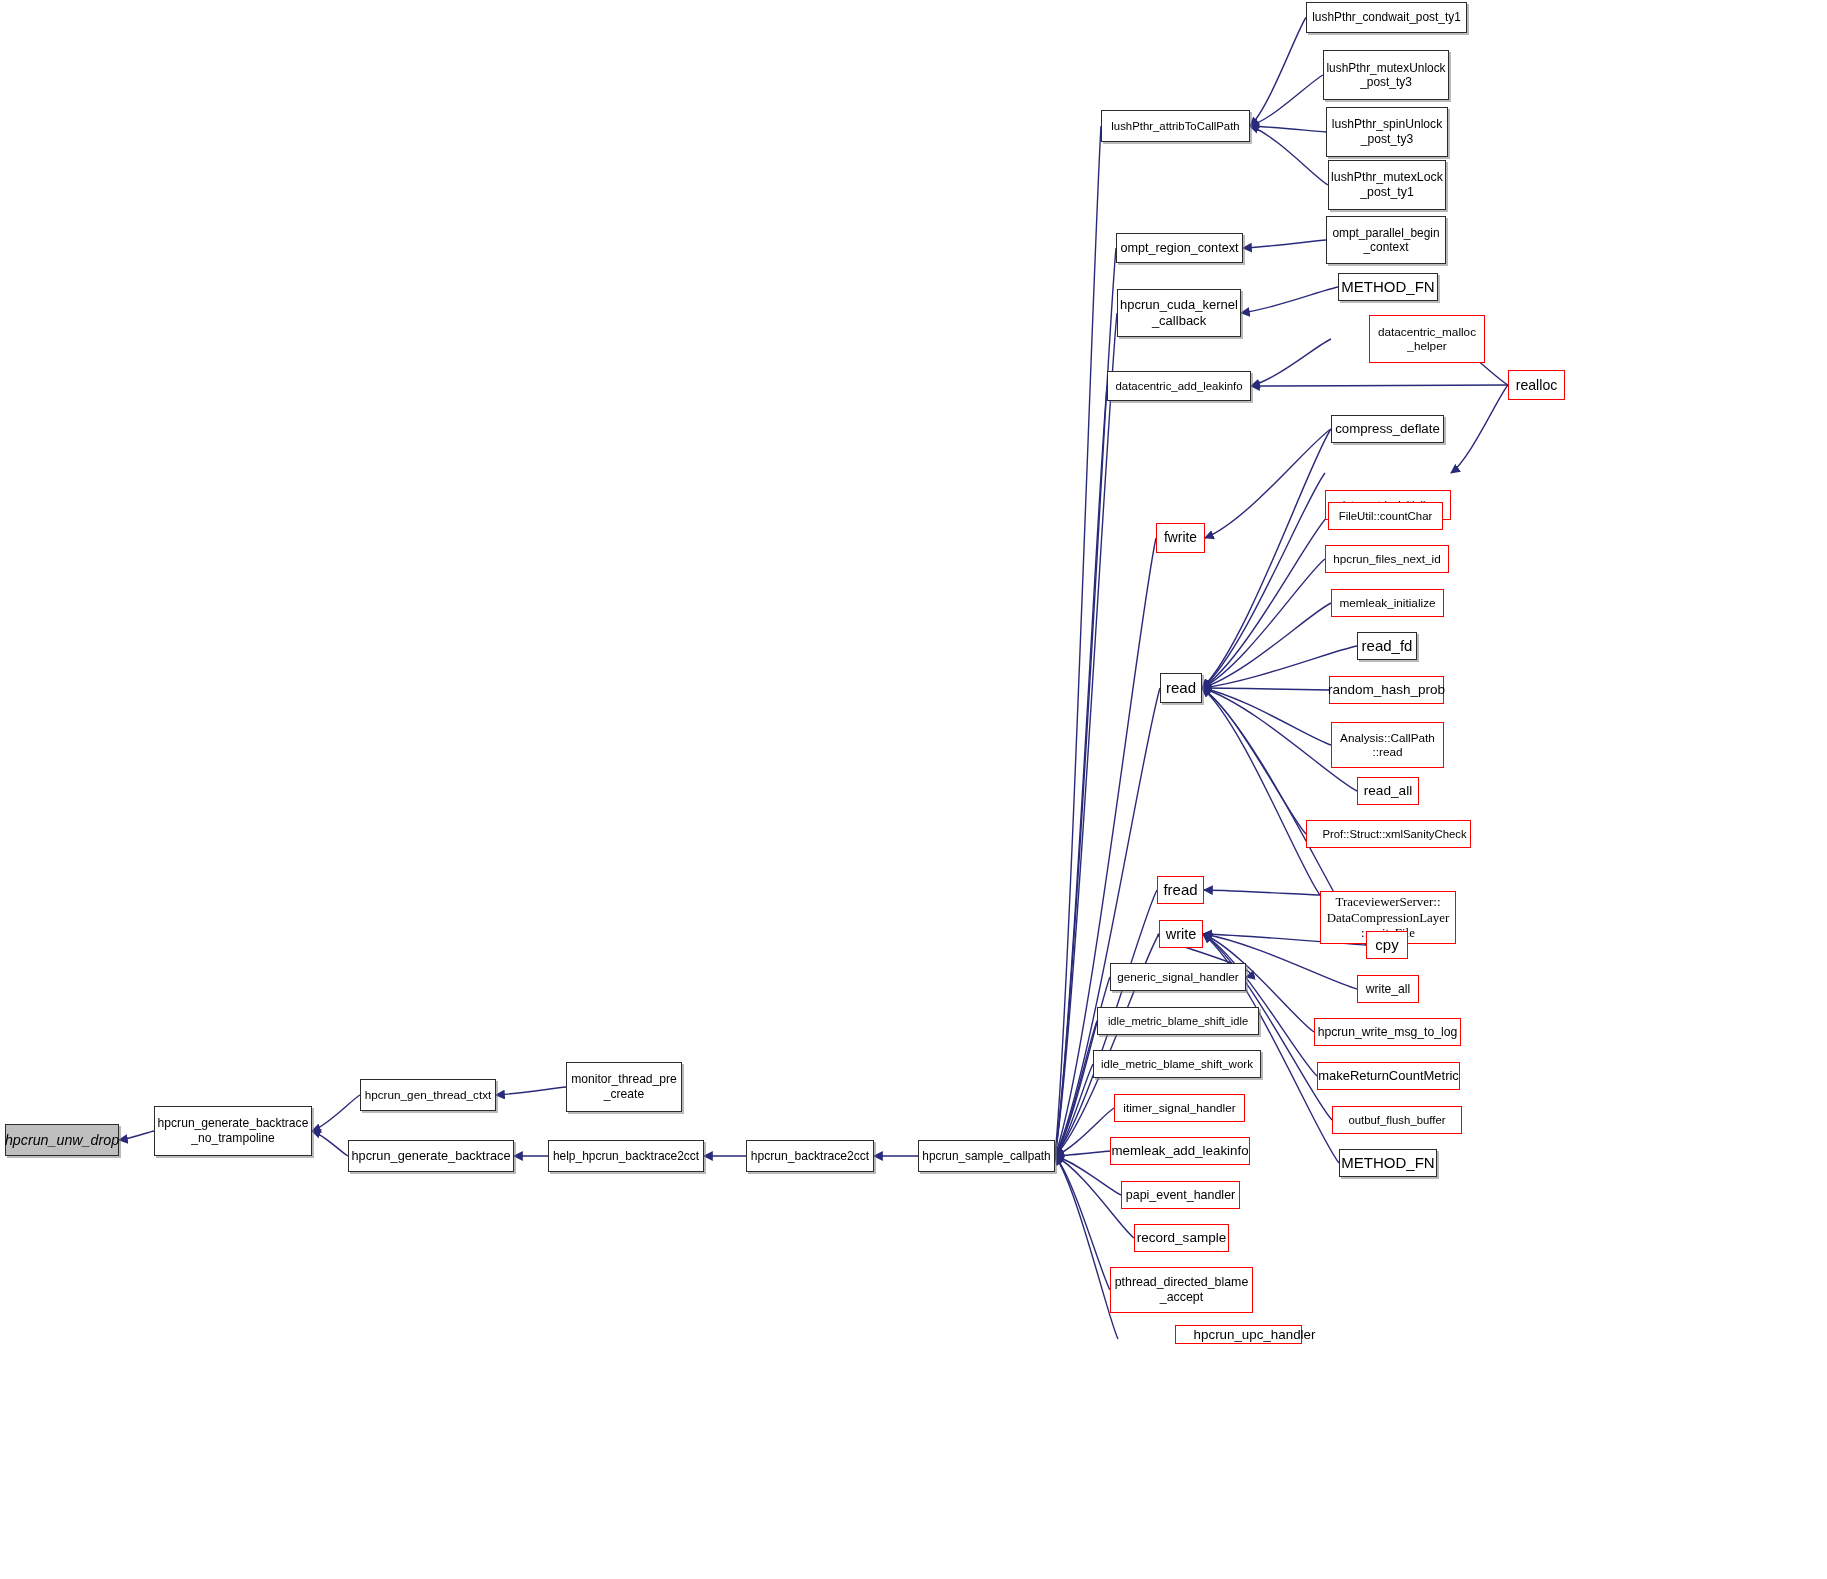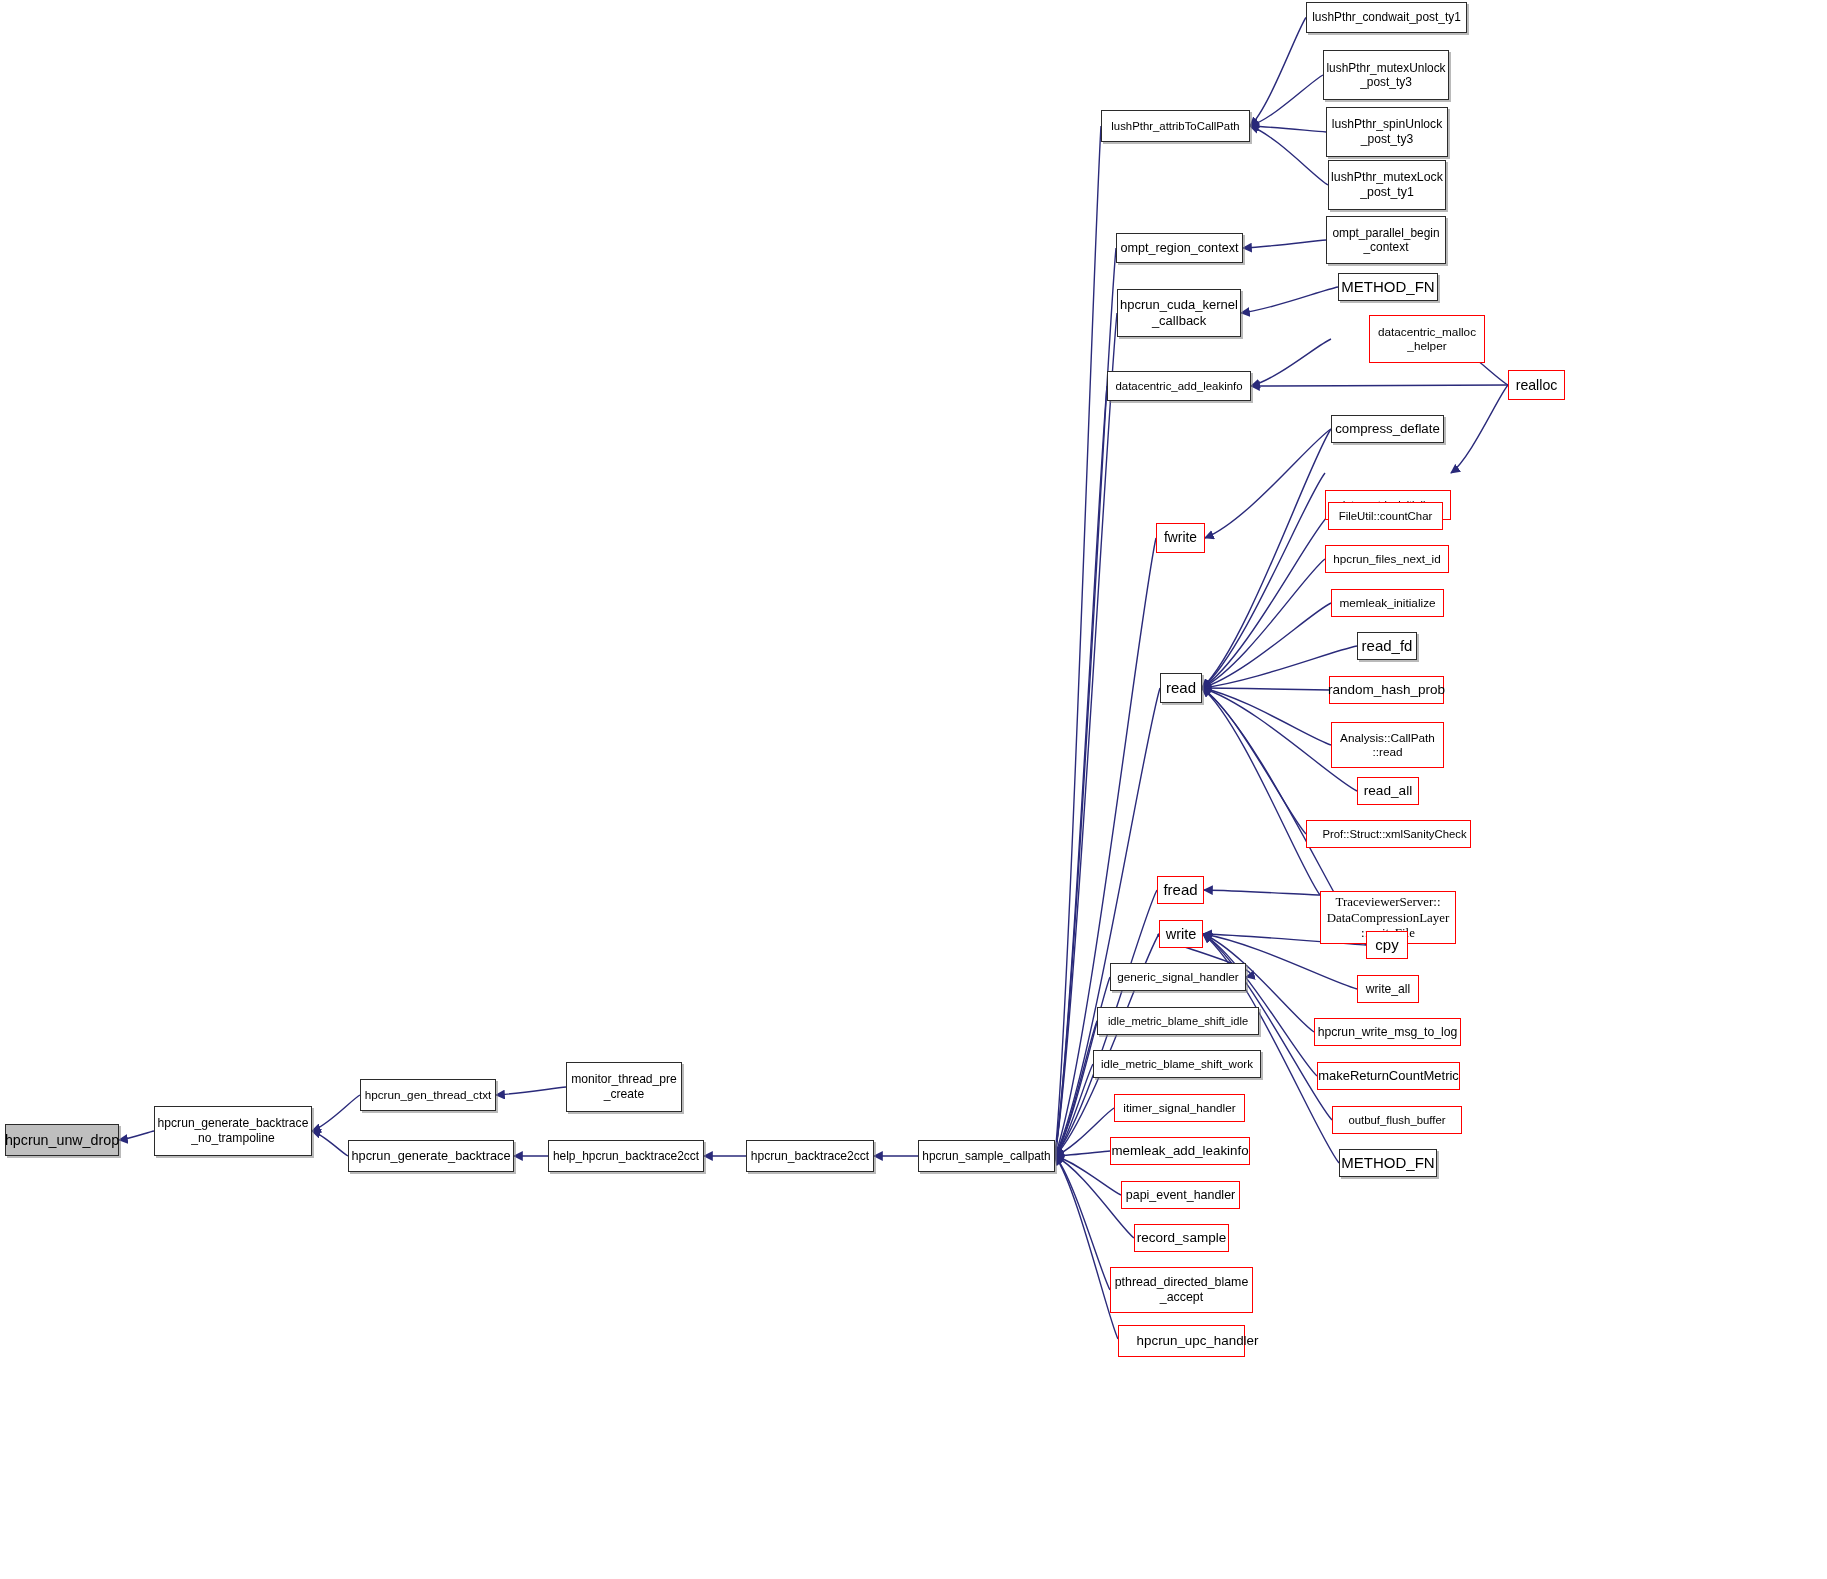--- a/index.html
+++ b/index.html
@@ -43,20 +43,21 @@
     box-shadow: none;
   }
   .node.black {
     border: 1.5px solid #2b2b2b;
     box-shadow: 2px 2px 0px 0px rgba(130,130,130,0.55);
   }
   .node.current {
     background: #bfbfbf;
     border: 1.5px solid #2b2b2b;
     box-shadow: 2px 2px 0px 0px rgba(130,130,130,0.55);
+    font-style: italic;
   }
   .node span {
     display: block;
     padding: 0 4px;
   }
 </style>
 </head>
 <body>
 
 <div id="canvas">
@@ -179,15 +180,15 @@
       <div class="node black" style="left: 1339px; top: 1149px; width: 98px; height: 28px;"><span style="font-size: 15px; line-height: 26px;">METHOD_FN</span></div>
       <div class="node black" style="left: 1110px; top: 963px; width: 136px; height: 28px;"><span style="font-size: 11.75px; line-height: 26px;">generic_signal_handler</span></div>
       <div class="node black" style="left: 1097px; top: 1007px; width: 162px; height: 28px;"><span style="font-size: 11.11px; line-height: 26px;">idle_metric_blame_shift_idle</span></div>
       <div class="node black" style="left: 1093px; top: 1050px; width: 168px; height: 28px;"><span style="font-size: 11.54px; line-height: 26px;">idle_metric_blame_shift_work</span></div>
       <div class="node red" style="left: 1114px; top: 1094px; width: 131px; height: 28px;"><span style="font-size: 11.83px; line-height: 26px;">itimer_signal_handler</span></div>
       <div class="node red" style="left: 1110px; top: 1137px; width: 140px; height: 28px;"><span style="font-size: 13.33px; line-height: 26px;">memleak_add_leakinfo</span></div>
       <div class="node red" style="left: 1121px; top: 1181px; width: 119px; height: 28px;"><span style="font-size: 12.46px; line-height: 26px;">papi_event_handler</span></div>
       <div class="node red" style="left: 1134px; top: 1224px; width: 95px; height: 28px;"><span style="font-size: 13.52px; line-height: 26px;">record_sample</span></div>
       <div class="node red" style="left: 1110px; top: 1267px; width: 143px; height: 46px;"><span style="font-size: 12.4px; line-height: 15.1px;">pthread_directed_blame
 _accept</span></div>
-      <div class="node red" style="left: 1118px; top: 1325px; width: 127px; height: 32px; padding-left: 32px;"><span style="font-size: 13.36px; line-height: 26px;">hpcrun_upc_handler</span></div>
+      <div class="node red" style="left: 1175px; top: 1325px; width: 127px; height: 19px; padding-left: 32px;"><span style="font-size: 13.36px; line-height: 26px;">hpcrun_upc_handler</span></div>
     </div>
 </div>
 
 </body></html>

